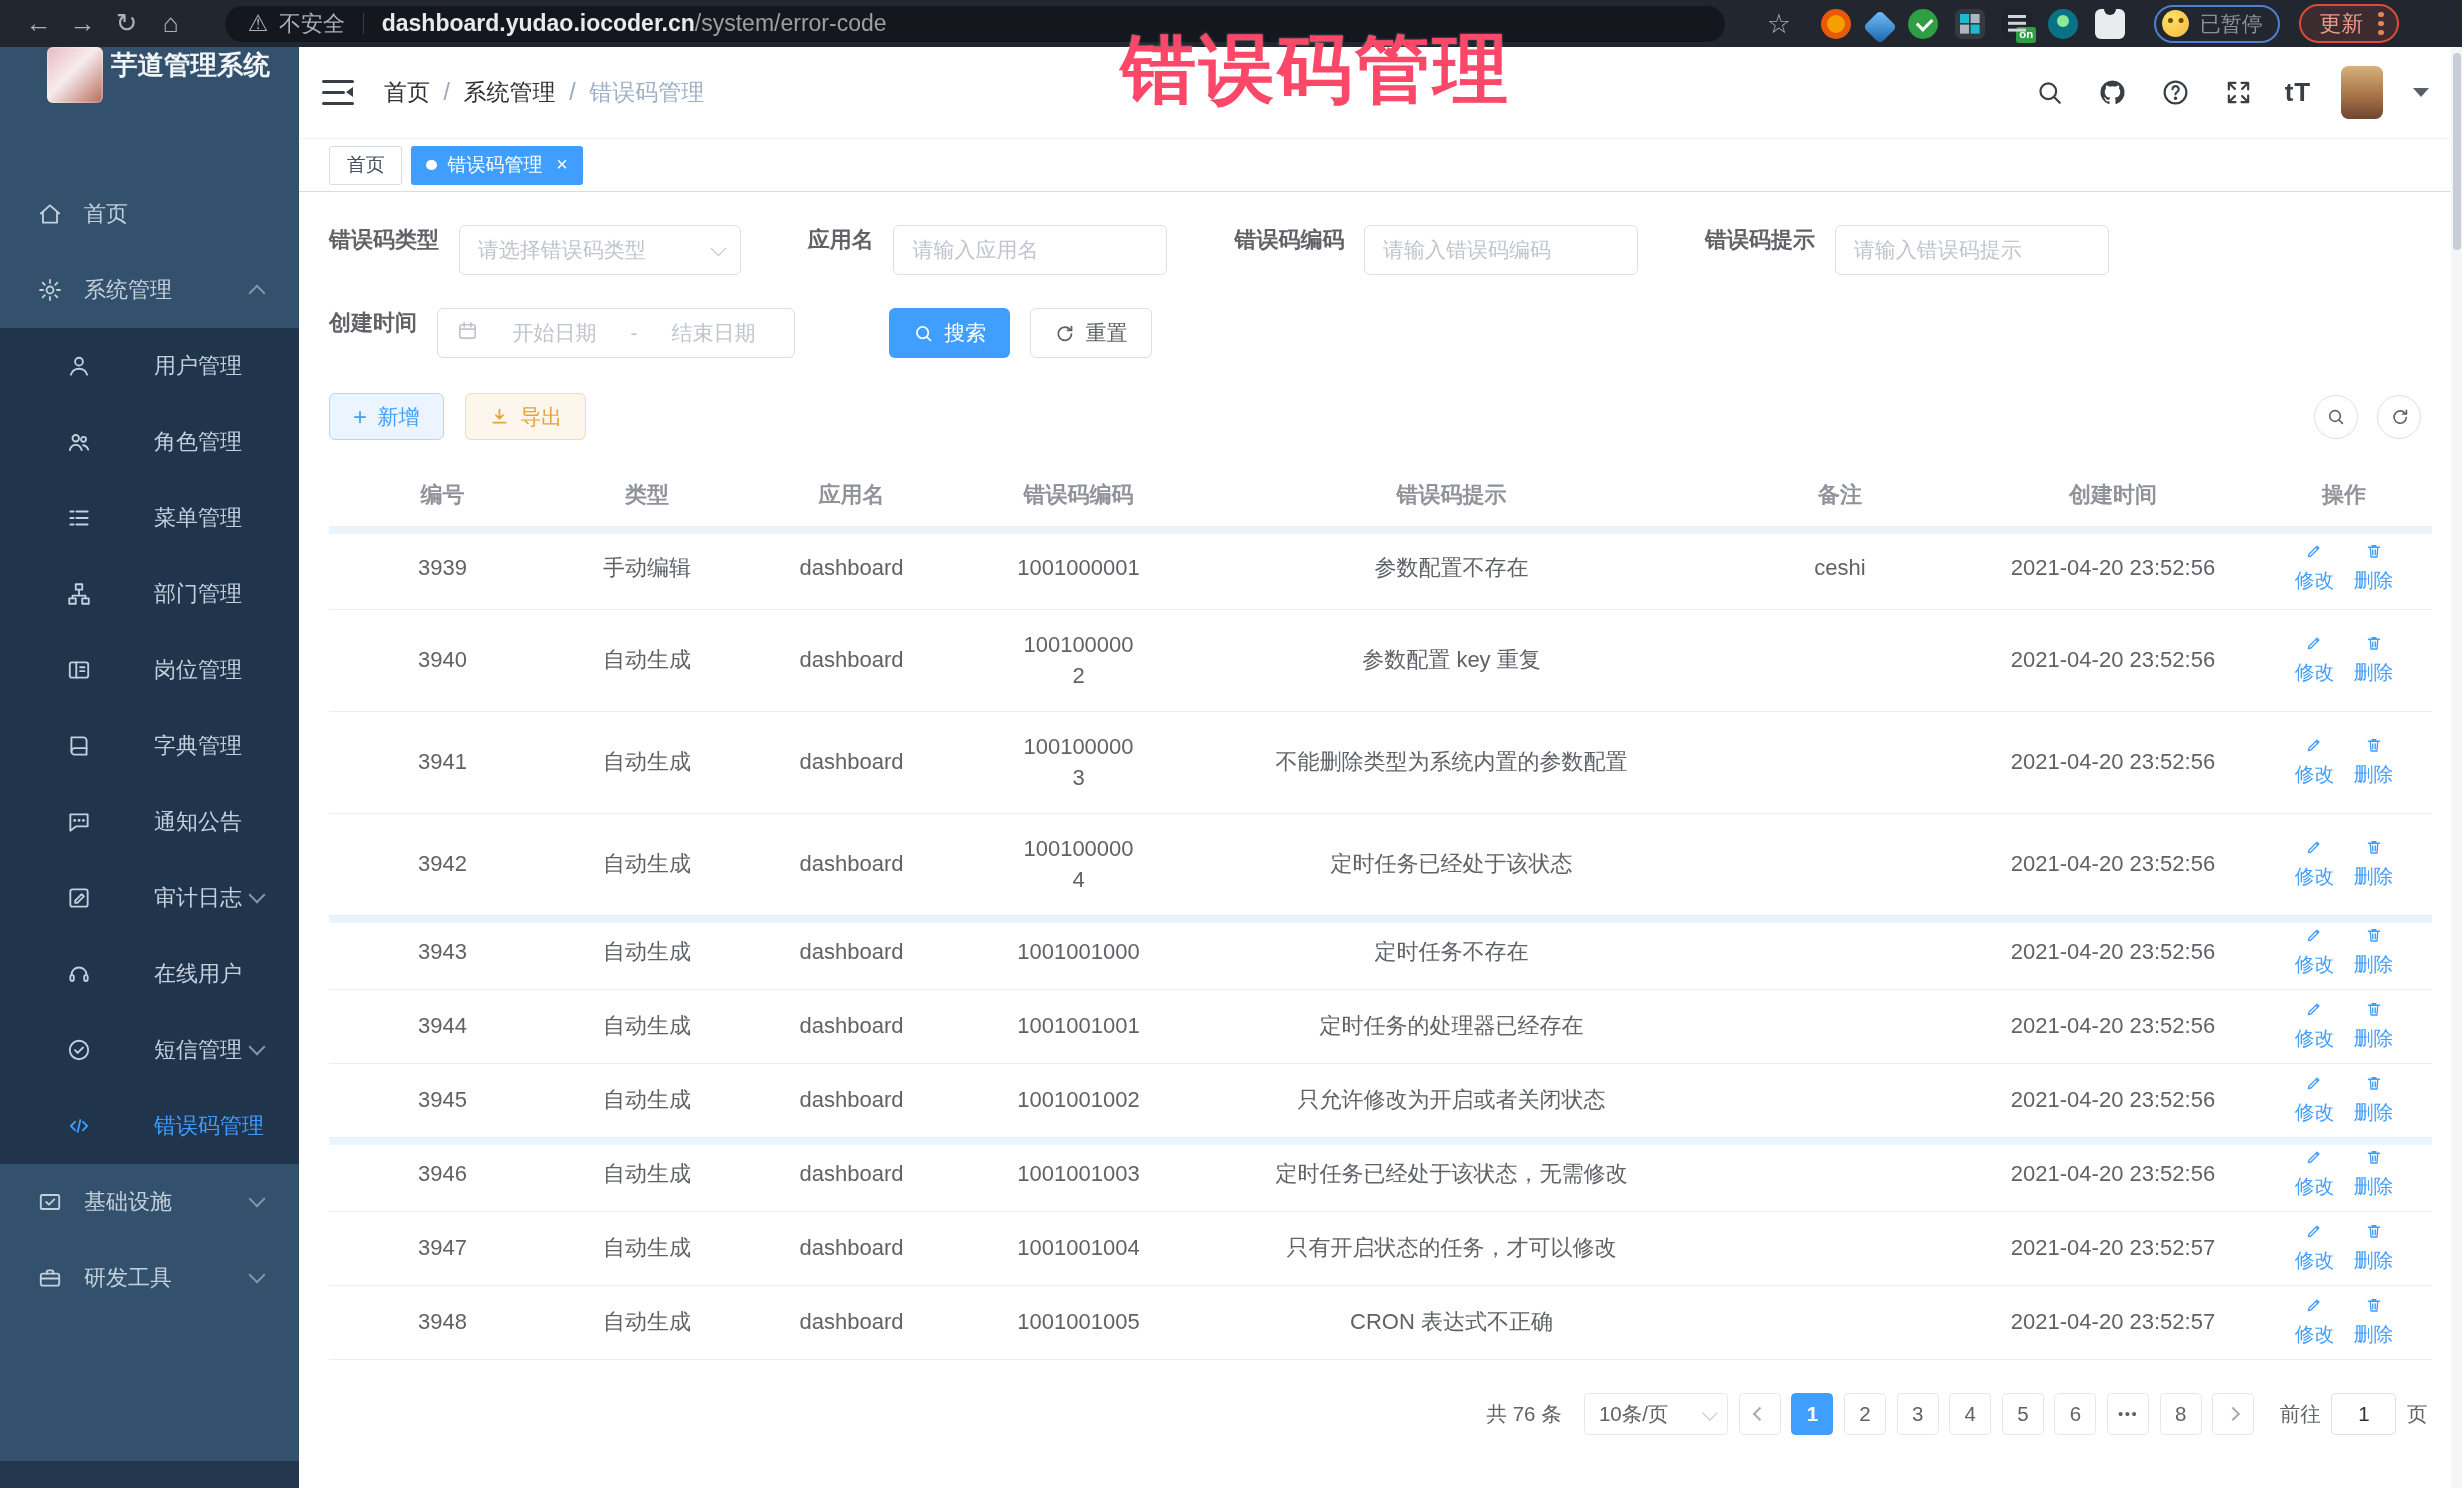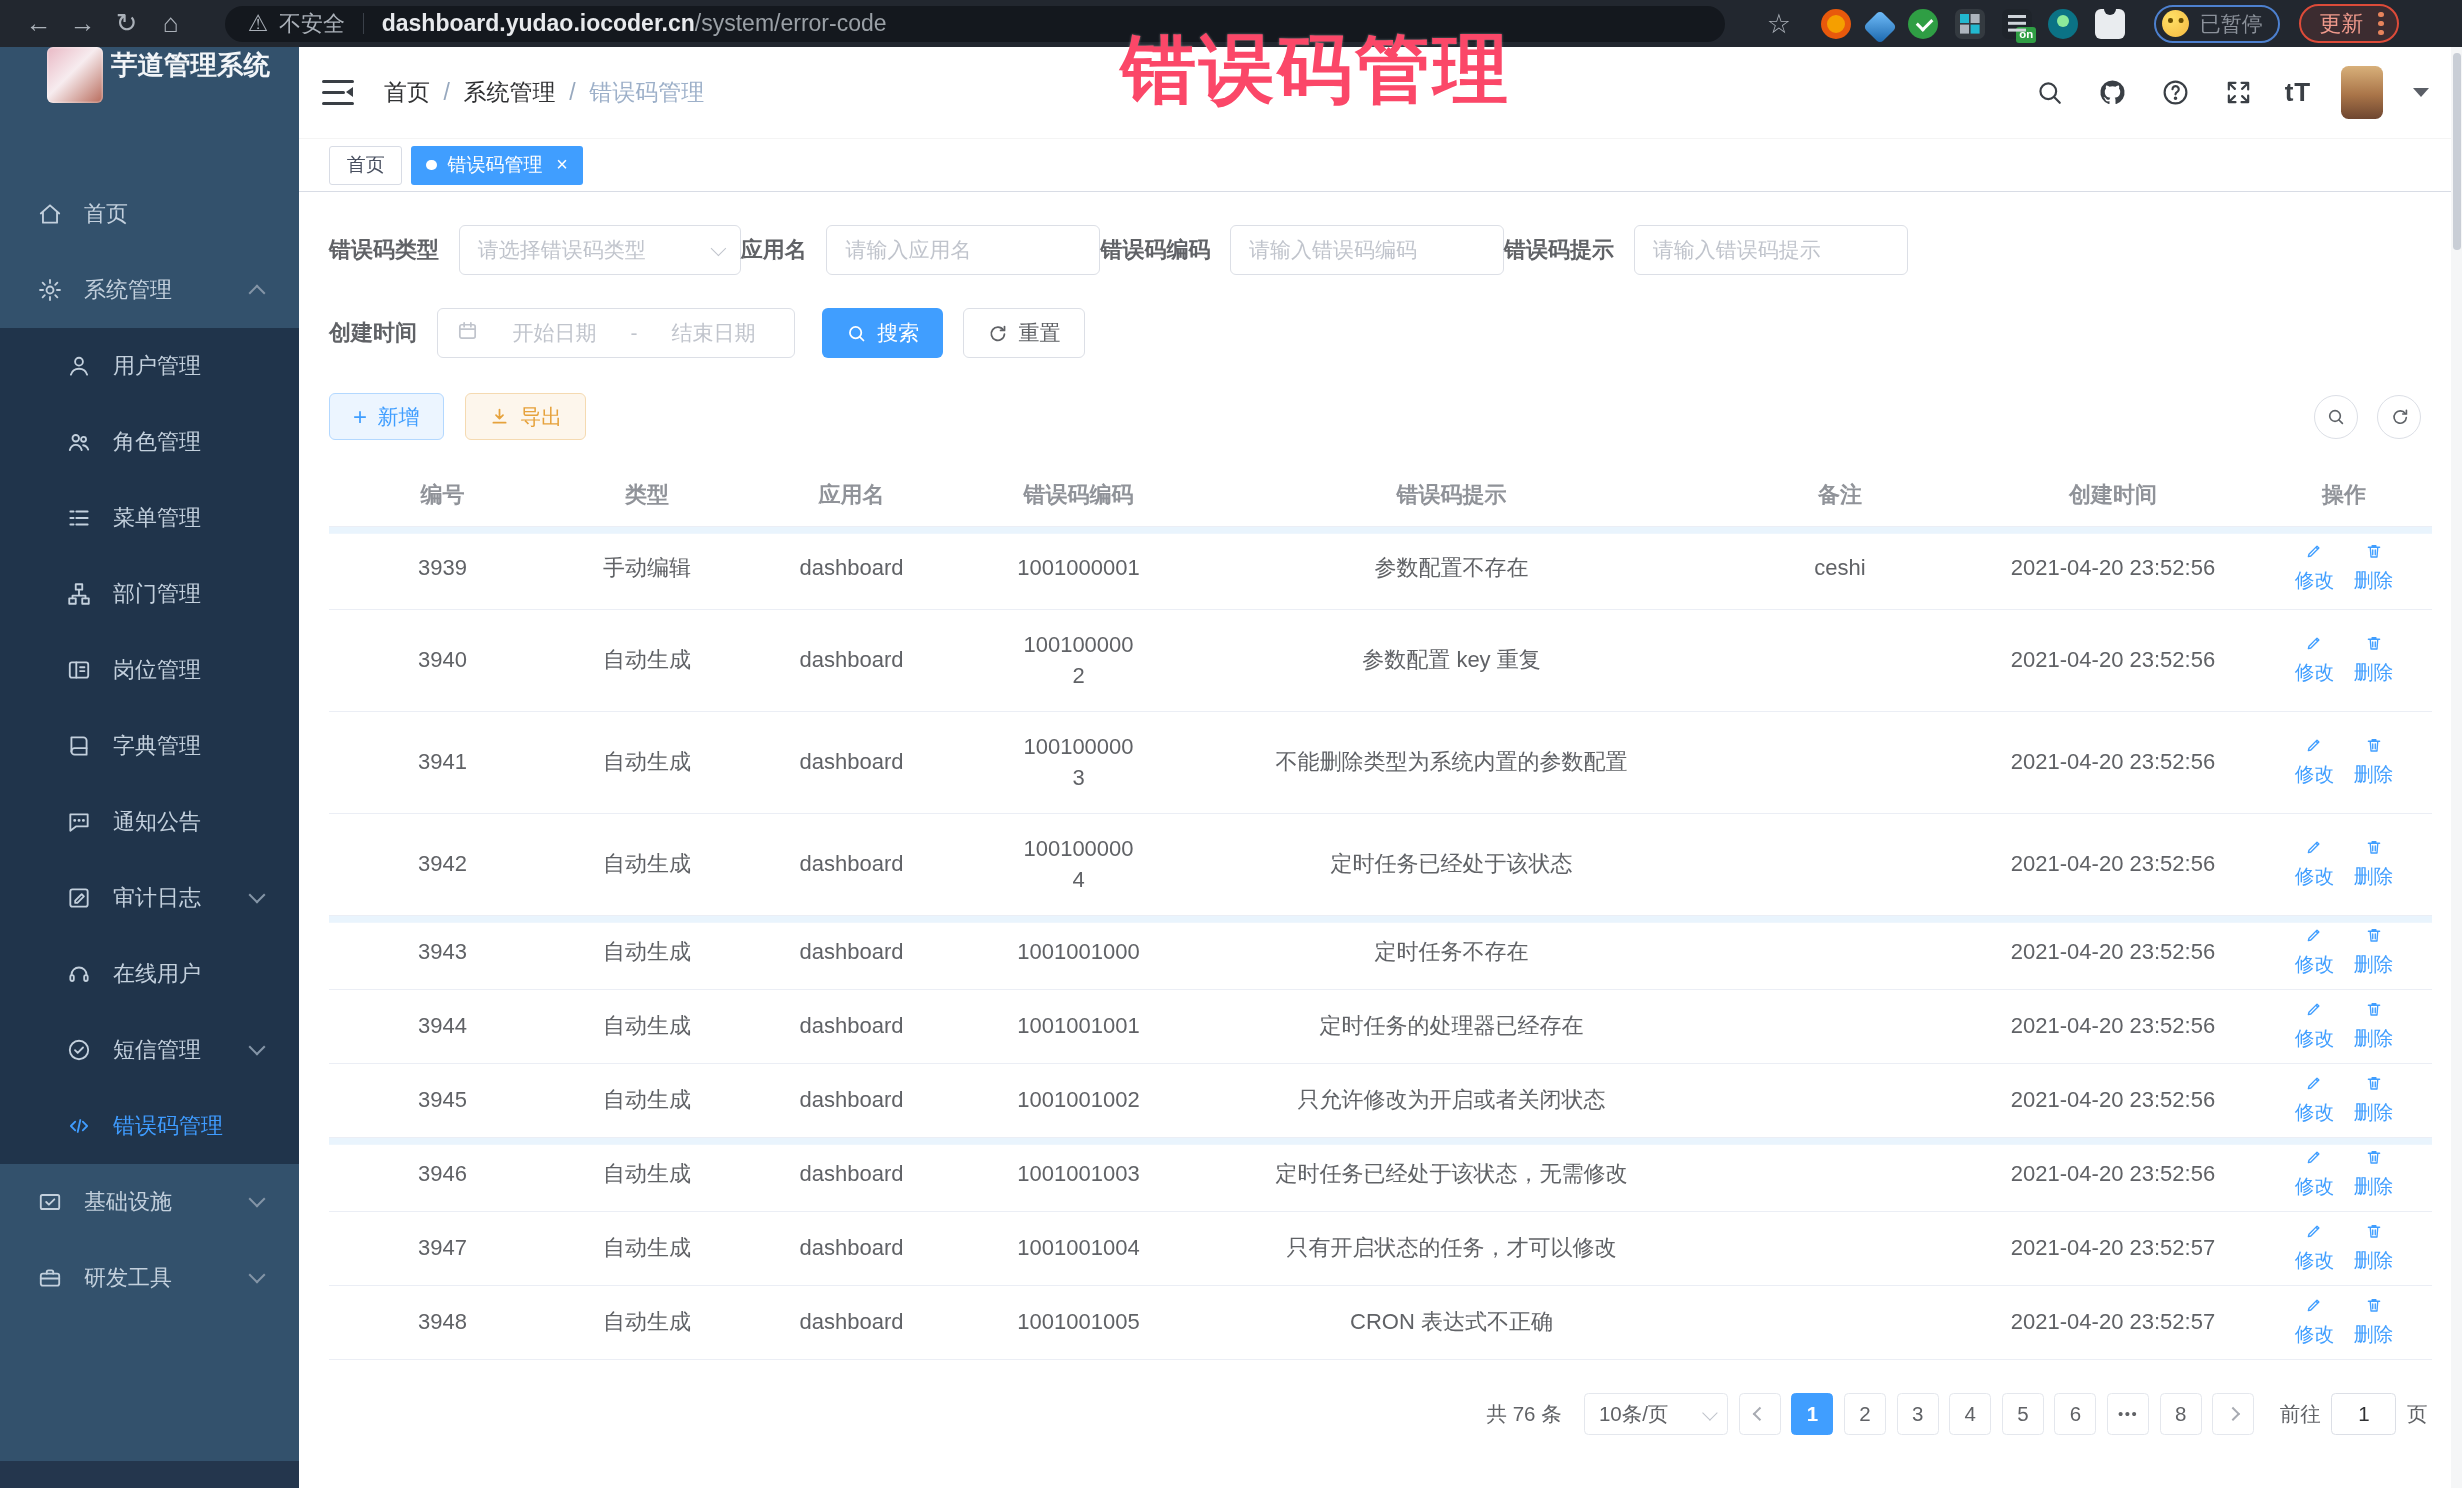--- a/index.html
+++ b/index.html
@@ -44,21 +44,21 @@
   .overlay-title { position:absolute; left:1121px; top:19.7px; z-index:60; font-size:75px; font-weight:bold; color:#fb4768; letter-spacing:3px; text-shadow:0 0 2.3px rgba(255,255,255,.45); pointer-events:none; }
 
   
   .sidebar { position:absolute; left:0; top:47px; width:299px; bottom:0; background:#33516c; overflow:hidden; }
   .logo-row { height:129px; display:flex; padding-left:47px; gap:8px; }
   .logo-img { width:56px; height:56px; border-radius:6px; background:linear-gradient(135deg,#e9b8c4 0%,#f7ecef 45%,#b86a5a 100%); box-shadow:inset 0 0 0 1.5px rgba(255,255,255,.25); }
   .logo-title { color:#f2f5f8; font-size:26.5px; font-weight:bold; }
   .menu { }
   .mitem { height:76px; display:flex; align-items:center; cursor:pointer; color:#c3d0dd; font-size:22px; position:relative; }
   .mitem.top { padding-left:36px; }
-  .mitem.sub { padding-left:65px; }
+  .mitem.sub { padding-left:65px;gap:41px; }
   .submenu { background:#20344b; }
   .micon { width:27px; height:27px; margin-right:21px; display:flex; align-items:center; justify-content:center; flex:0 0 auto; }
   .micon svg { width:26px; height:26px; stroke:currentColor; fill:none; stroke-width:1.7; stroke-linecap:round; stroke-linejoin:round; }
   .mitem.active { color:#3f9cff; }
   .chev { position:absolute; right:36px; width:12px; height:12px; border-right:2.3px solid #8495a7; border-bottom:2.3px solid #8495a7; }
   .chev.down { transform:rotate(45deg); top:29px; }
   .chev.up { transform:rotate(-135deg); top:35px; }
   .sidebar-footer { position:absolute; bottom:0; left:0; width:100%; height:27px; background:#24364d; }
 
   
@@ -85,21 +85,21 @@
   .tab.plain { border:0.8px solid #d8dce5; color:#495060; background:#fff; }
   .tab.active { background:#409eff; color:#fff; gap:10.6px; padding:0 15px; }
   .tab-dot { width:10.6px; height:10.6px; border-radius:50%; background:#fff; }
   .tab-close { font-size:19.7px; line-height:1; margin-left:3px; }
 
   
   .content { position:absolute; left:299px; top:192px; right:0; bottom:0; background:#fff; padding:33px 30px 0 30px; }
 
   .filter-row { display:flex; align-items:center; }
   .filter-row + .filter-row { margin-top:33px; }
-  .fgroup { display:flex; align-items:center; }
+  .fgroup { display:flex; align-items:flex-start; margin-right:67px; }
   .flabel { font-size:22px; font-weight:bold; color:#606266; margin-right:19.7px; white-space:nowrap; }
   .fbox { height:50px; border:0.8px solid #dcdfe6; border-radius:6px; background:#fff; display:flex; align-items:center; padding:0 18px; font-size:21px; color:#c0c4cc; }
   .fbox input { border:none; outline:none; font-size:21px; color:#606266; width:100%; font-family:inherit; background:transparent; }
   .fbox input::placeholder { color:#c0c4cc; }
   .w-select { width:282px; justify-content:space-between; }
   .w-input { width:274px; }
   .sel-chev { width:10.6px; height:10.6px; border-right:1.9px solid #c0c4cc; border-bottom:1.9px solid #c0c4cc; transform:rotate(45deg) translateY(-3px); flex:0 0 auto; }
   .date-range { width:358px; gap:13.6px; }
   .cal-ic svg { width:23px; height:23px; stroke:#c0c4cc; fill:none; stroke-width:1.8; stroke-linecap:round; }
   .date-ph { color:#c0c4cc; font-size:21px; flex:1; text-align:center; }

